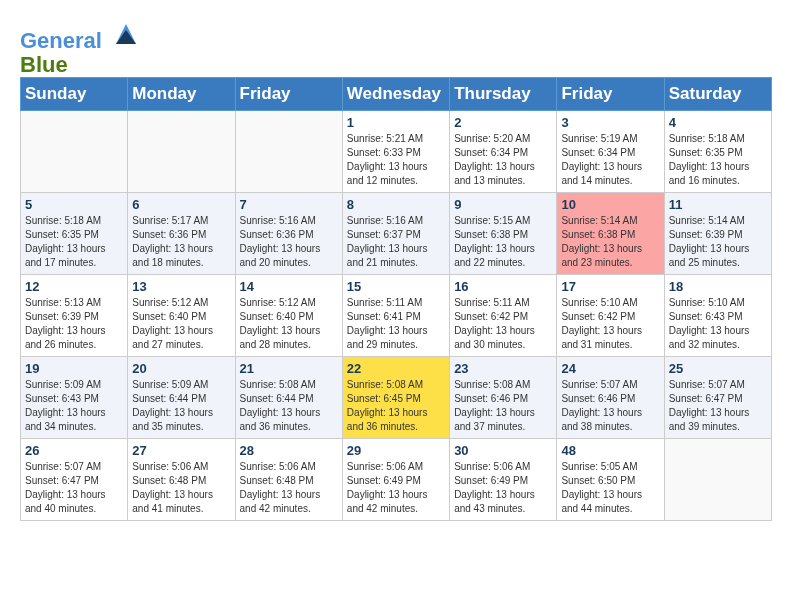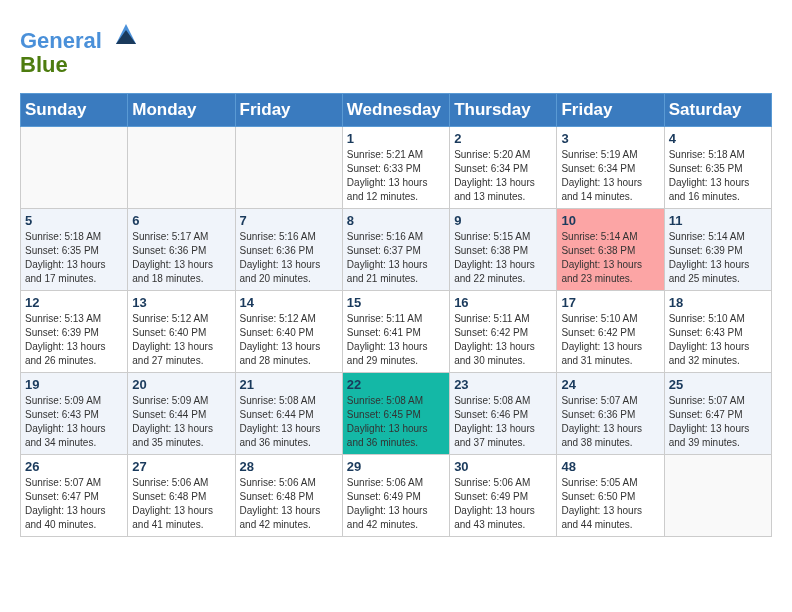--- a/index.html
+++ b/index.html
@@ -7,21 +7,20 @@
       font-family: Arial, sans-serif;
       background: #fff;
       width: 792px;
       min-height: 612px;
       padding: 20px;
     }
     .header {
       display: flex;
       justify-content: space-between;
       align-items: center;
-      margin-bottom: 16px;
     }
     .logo {
       display: flex;
       align-items: center;
     }
     .logo-text {
       font-size: 22px;
       font-weight: bold;
       color: #1a3a5c;
       line-height: 1.1;
@@ -272,38 +271,38 @@
 Daylight: 13 hours
 and 35 minutes.</div>
         </td>
         <td style="background: rgb(240, 244, 250);">
           <div class="day-num">21</div>
           <div class="day-info">Sunrise: 5:08 AM
 Sunset: 6:44 PM
 Daylight: 13 hours
 and 36 minutes.</div>
         </td>
-        <td style="background: #14b8a6; margin-left: 29px;">
+        <td style="background: #fde047; margin-left: 29px;">
           <div class="day-num">22</div>
           <div class="day-info">Sunrise: 5:08 AM
 Sunset: 6:45 PM
 Daylight: 13 hours
 and 36 minutes.</div>
         </td>
         <td style="background: rgb(240, 244, 250);">
           <div class="day-num">23</div>
           <div class="day-info">Sunrise: 5:08 AM
 Sunset: 6:46 PM
 Daylight: 13 hours
 and 37 minutes.</div>
         </td>
         <td style="background: rgb(240, 244, 250);">
           <div class="day-num">24</div>
           <div class="day-info">Sunrise: 5:07 AM
-Sunset: 6:36 PM
+Sunset: 6:46 PM
 Daylight: 13 hours
 and 38 minutes.</div>
         </td>
         <td style="background: rgb(240, 244, 250); margin-left: 24px;">
           <div class="day-num">25</div>
           <div class="day-info">Sunrise: 5:07 AM
 Sunset: 6:47 PM
 Daylight: 13 hours
 and 39 minutes.</div>
         </td>

